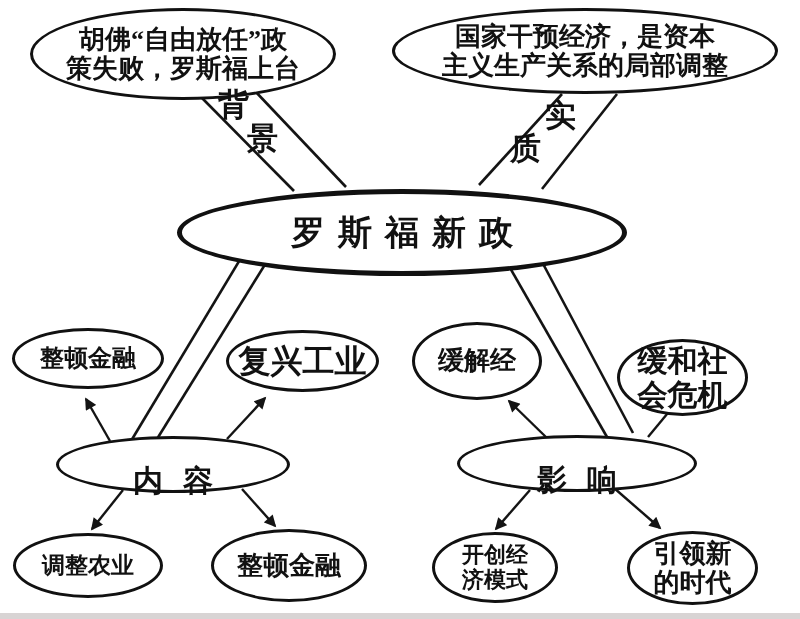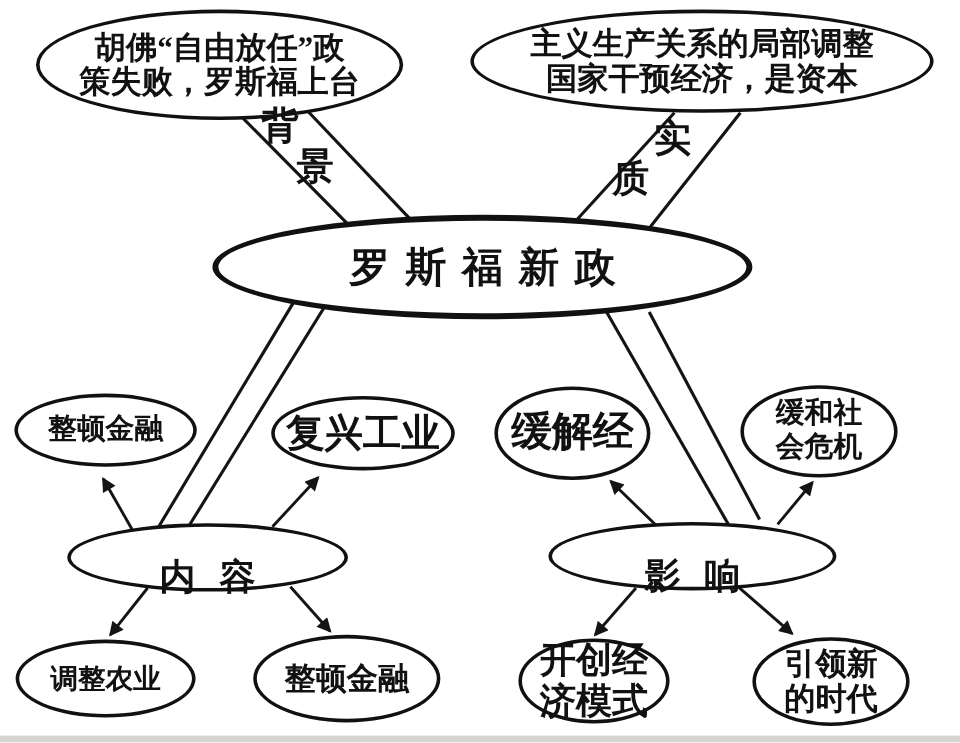--- a/index.html
+++ b/index.html
@@ -30,38 +30,38 @@
     align-items:center;justify-content:center;
     text-align:center;
   }
   .ln{line-height:1.13;white-space:nowrap;}
 
   
   .n-tl{left:30px;top:8px;width:306px;height:92px;font-size:26px;}
   .n-tr{left:392px;top:8px;width:386px;height:86px;font-size:26px;}
 
   
-  .n-center{left:177px;top:179px;width:450px;height:87px;border-width:5px;}
+  .n-center{left:177px;top:189px;width:450px;height:87px;border-width:5px;}
   .center-label{font-size:34px;letter-spacing:13px;margin-right:-13px;white-space:nowrap;}
 
   
   .n-content{left:56px;top:436px;width:234px;height:57px;}
   .n-influence{left:457px;top:435px;width:240px;height:57px;}
   .branch-label{font-size:30px;letter-spacing:20px;margin-right:-20px;white-space:nowrap;margin-top:34px;}
 
   
   .n-finance{left:12px;top:328px;width:152px;height:61px;font-size:24px;}
   .n-industry{left:226px;top:330px;width:153px;height:62px;font-size:32px;}
   .n-agri{left:13px;top:533px;width:150px;height:65px;font-size:23px;}
   .n-welfare{left:211px;top:529px;width:156px;height:73px;font-size:26px;}
 
   
-  .n-ease-econ{left:412px;top:322px;width:130px;height:78px;font-size:34px;}
-  .n-ease-crisis{left:617px;top:321px;width:131px;height:77px;font-size:24px;}
-  .n-model{left:432px;top:532px;width:126px;height:71px;font-size:30px;}
+  .n-ease-econ{left:412px;top:322px;width:130px;height:78px;font-size:26px;}
+  .n-ease-crisis{left:617px;top:339px;width:131px;height:77px;font-size:30px;}
+  .n-model{left:432px;top:532px;width:126px;height:71px;font-size:22px;}
   .n-era{left:627px;top:531px;width:131px;height:74px;font-size:26px;}
 
   
   .diag-label{position:absolute;z-index:3;font-size:31px;}
   .diag-label span{
     display:block;width:33px;height:33px;line-height:33px;text-align:center;
   }
   .label-beijing{left:217px;top:88px;}
   .label-beijing span:nth-child(2){transform:translate(29px,1px);}
   .label-shizhi{left:544px;top:99px;}
@@ -106,22 +106,22 @@
     <line class="arrow" x1="530" y1="490" x2="496" y2="529" marker-end="url(#arrowhead)"></line>
     <line class="arrow" x1="614" y1="488" x2="660" y2="528" marker-end="url(#arrowhead)"></line>
   </svg>
 
   <div class="ell n-tl">
     <div class="ln">胡佛“自由放任”政</div>
     <div class="ln">策失败，罗斯福上台</div>
   </div>
 
   <div class="ell n-tr">
+    <div class="ln">国家干预经济，是资本</div>
     <div class="ln">主义生产关系的局部调整</div>
-    <div class="ln">国家干预经济，是资本</div>
   </div>
 
   <div class="diag-label label-beijing">
       <span>背</span>
       <span>景</span>
     </div>
   <div class="diag-label label-shizhi">
       <span>实</span>
       <span>质</span>
     </div>

